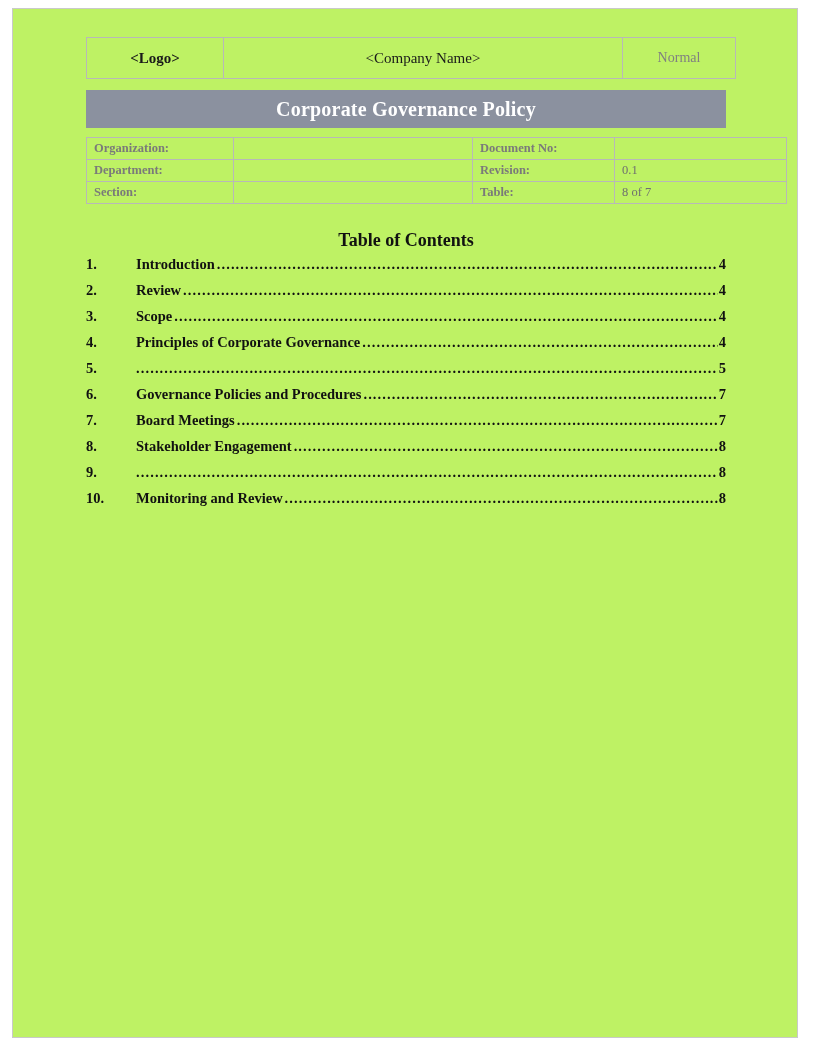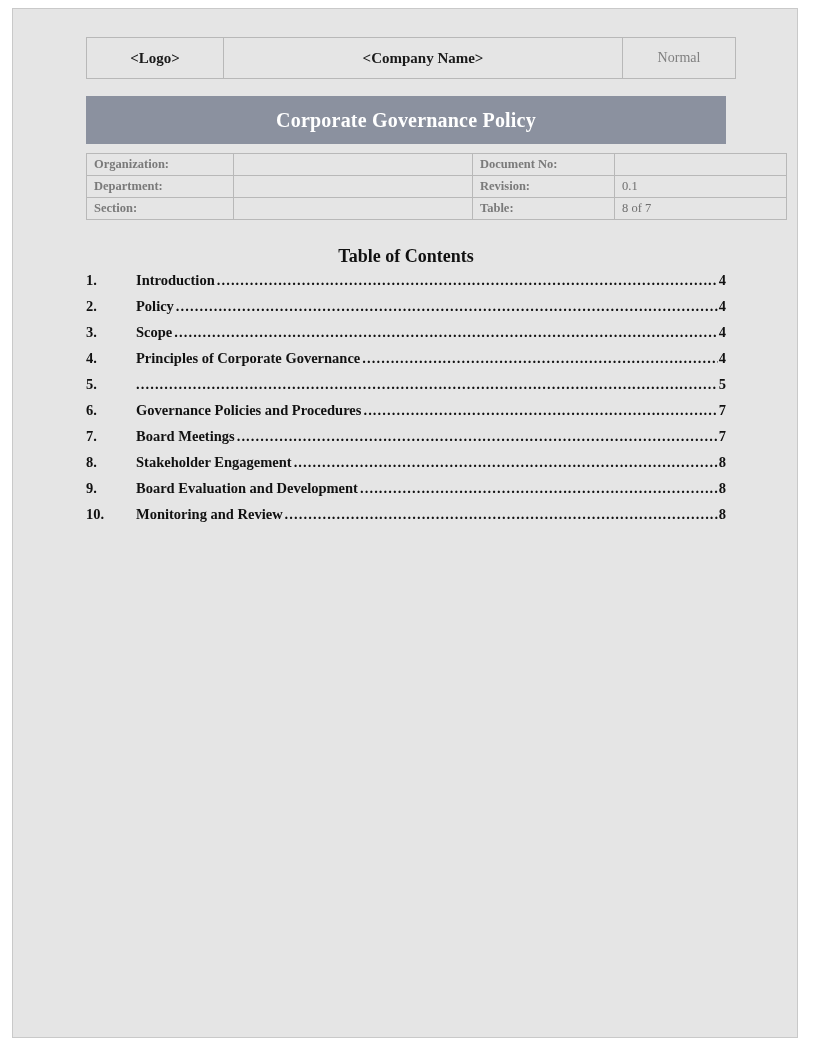--- a/index.html
+++ b/index.html
@@ -13,21 +13,21 @@
     font-family: "Liberation Serif", serif;
     position: relative;
     overflow: hidden;
   }
   .page {
     position: absolute;
     left: 12px;
     top: 8px;
     width: 786px;
     height: 1030px;
-    background: #e5e5e5;
+    background: #bef264;
     border: 1px solid #c9c9c9;
     box-sizing: border-box;
   }
   .content {
     position: absolute;
     left: 73px;
     top: 28px;
     width: 640px;
   }
 
@@ -45,41 +45,41 @@
   }
   .logo-cell {
     width: 134px;
     font-family: "Liberation Serif", serif;
     font-weight: bold;
     font-size: 15px;
     color: #1a1a1a;
   }
   .company-cell {
     width: 396px;
-    font-weight: bold;
+    font-weight: normal;
     font-size: 15px;
     color: #1a1a1a;
   }
   .normal-cell {
     width: 110px;
     font-size: 14px;
     color: #808080;
   }
 
   
   .title-band {
     width: 640px;
     box-sizing: border-box;
     background: #8b919f;
     border: 1px solid #8b919f;
-    height: 48px;
+    height: 38px;
     display: flex;
     align-items: center;
     justify-content: center;
-    margin-top: 17px;
+    margin-top: 11px;
   }
   .title-band .t {
     color: #ffffff;
     font-size: 20px;
     font-weight: bold;
     letter-spacing: .2px;
   }
 
   
   table.meta {
@@ -196,21 +196,21 @@
 
     <div id="toc-list">
         <div class="toc-row">
           <span class="toc-num">1.</span>
           <span class="toc-label">Introduction</span>
           <span class="toc-dots">......................................................................................................................................................</span>
           <span class="toc-page">4</span>
         </div>
         <div class="toc-row">
           <span class="toc-num">2.</span>
-          <span class="toc-label">Policy</span>
+          <span class="toc-label">Review</span>
           <span class="toc-dots">......................................................................................................................................................</span>
           <span class="toc-page">4</span>
         </div>
         <div class="toc-row">
           <span class="toc-num">3.</span>
           <span class="toc-label">Scope</span>
           <span class="toc-dots">......................................................................................................................................................</span>
           <span class="toc-page">4</span>
         </div>
         <div class="toc-row">
@@ -237,21 +237,20 @@
           <span class="toc-page">7</span>
         </div>
         <div class="toc-row">
           <span class="toc-num">8.</span>
           <span class="toc-label">Stakeholder Engagement</span>
           <span class="toc-dots">......................................................................................................................................................</span>
           <span class="toc-page">8</span>
         </div>
         <div class="toc-row">
           <span class="toc-num">9.</span>
-          <span class="toc-label">Board Evaluation and Development</span>
           <span class="toc-dots">......................................................................................................................................................</span>
           <span class="toc-page">8</span>
         </div>
         <div class="toc-row">
           <span class="toc-num">10.</span>
           <span class="toc-label">Monitoring and Review</span>
           <span class="toc-dots">......................................................................................................................................................</span>
           <span class="toc-page">8</span>
         </div>
       </div>

